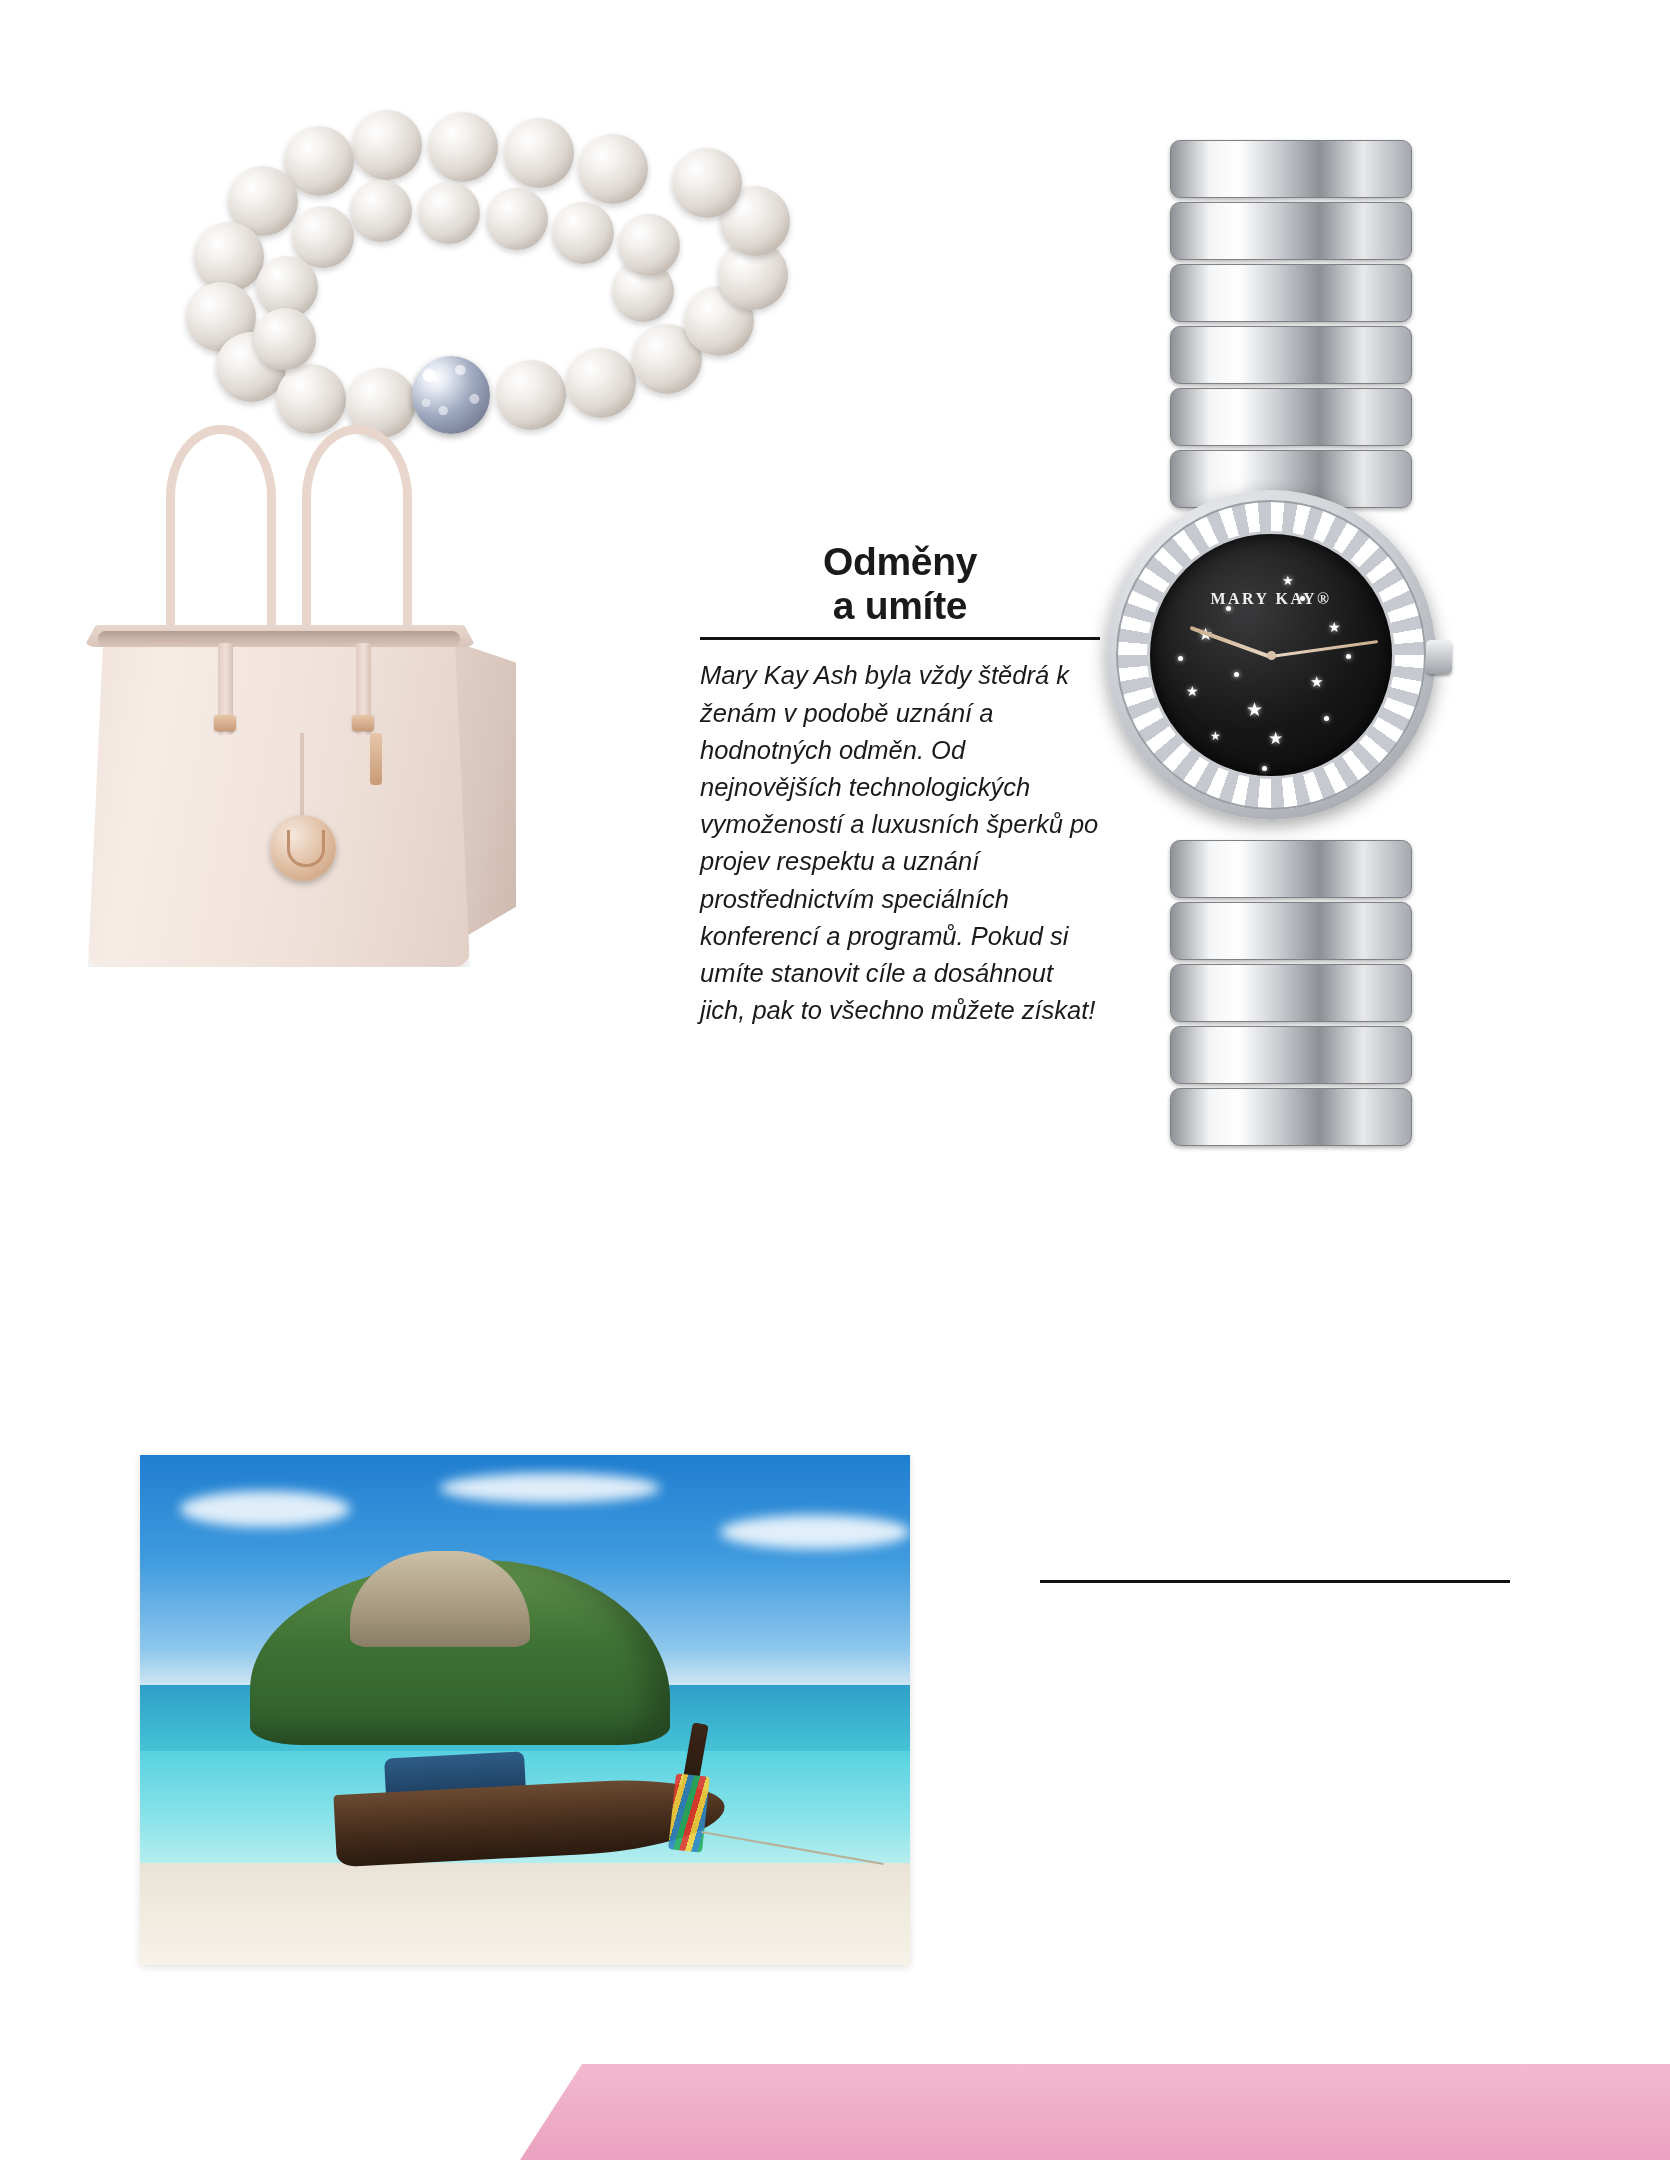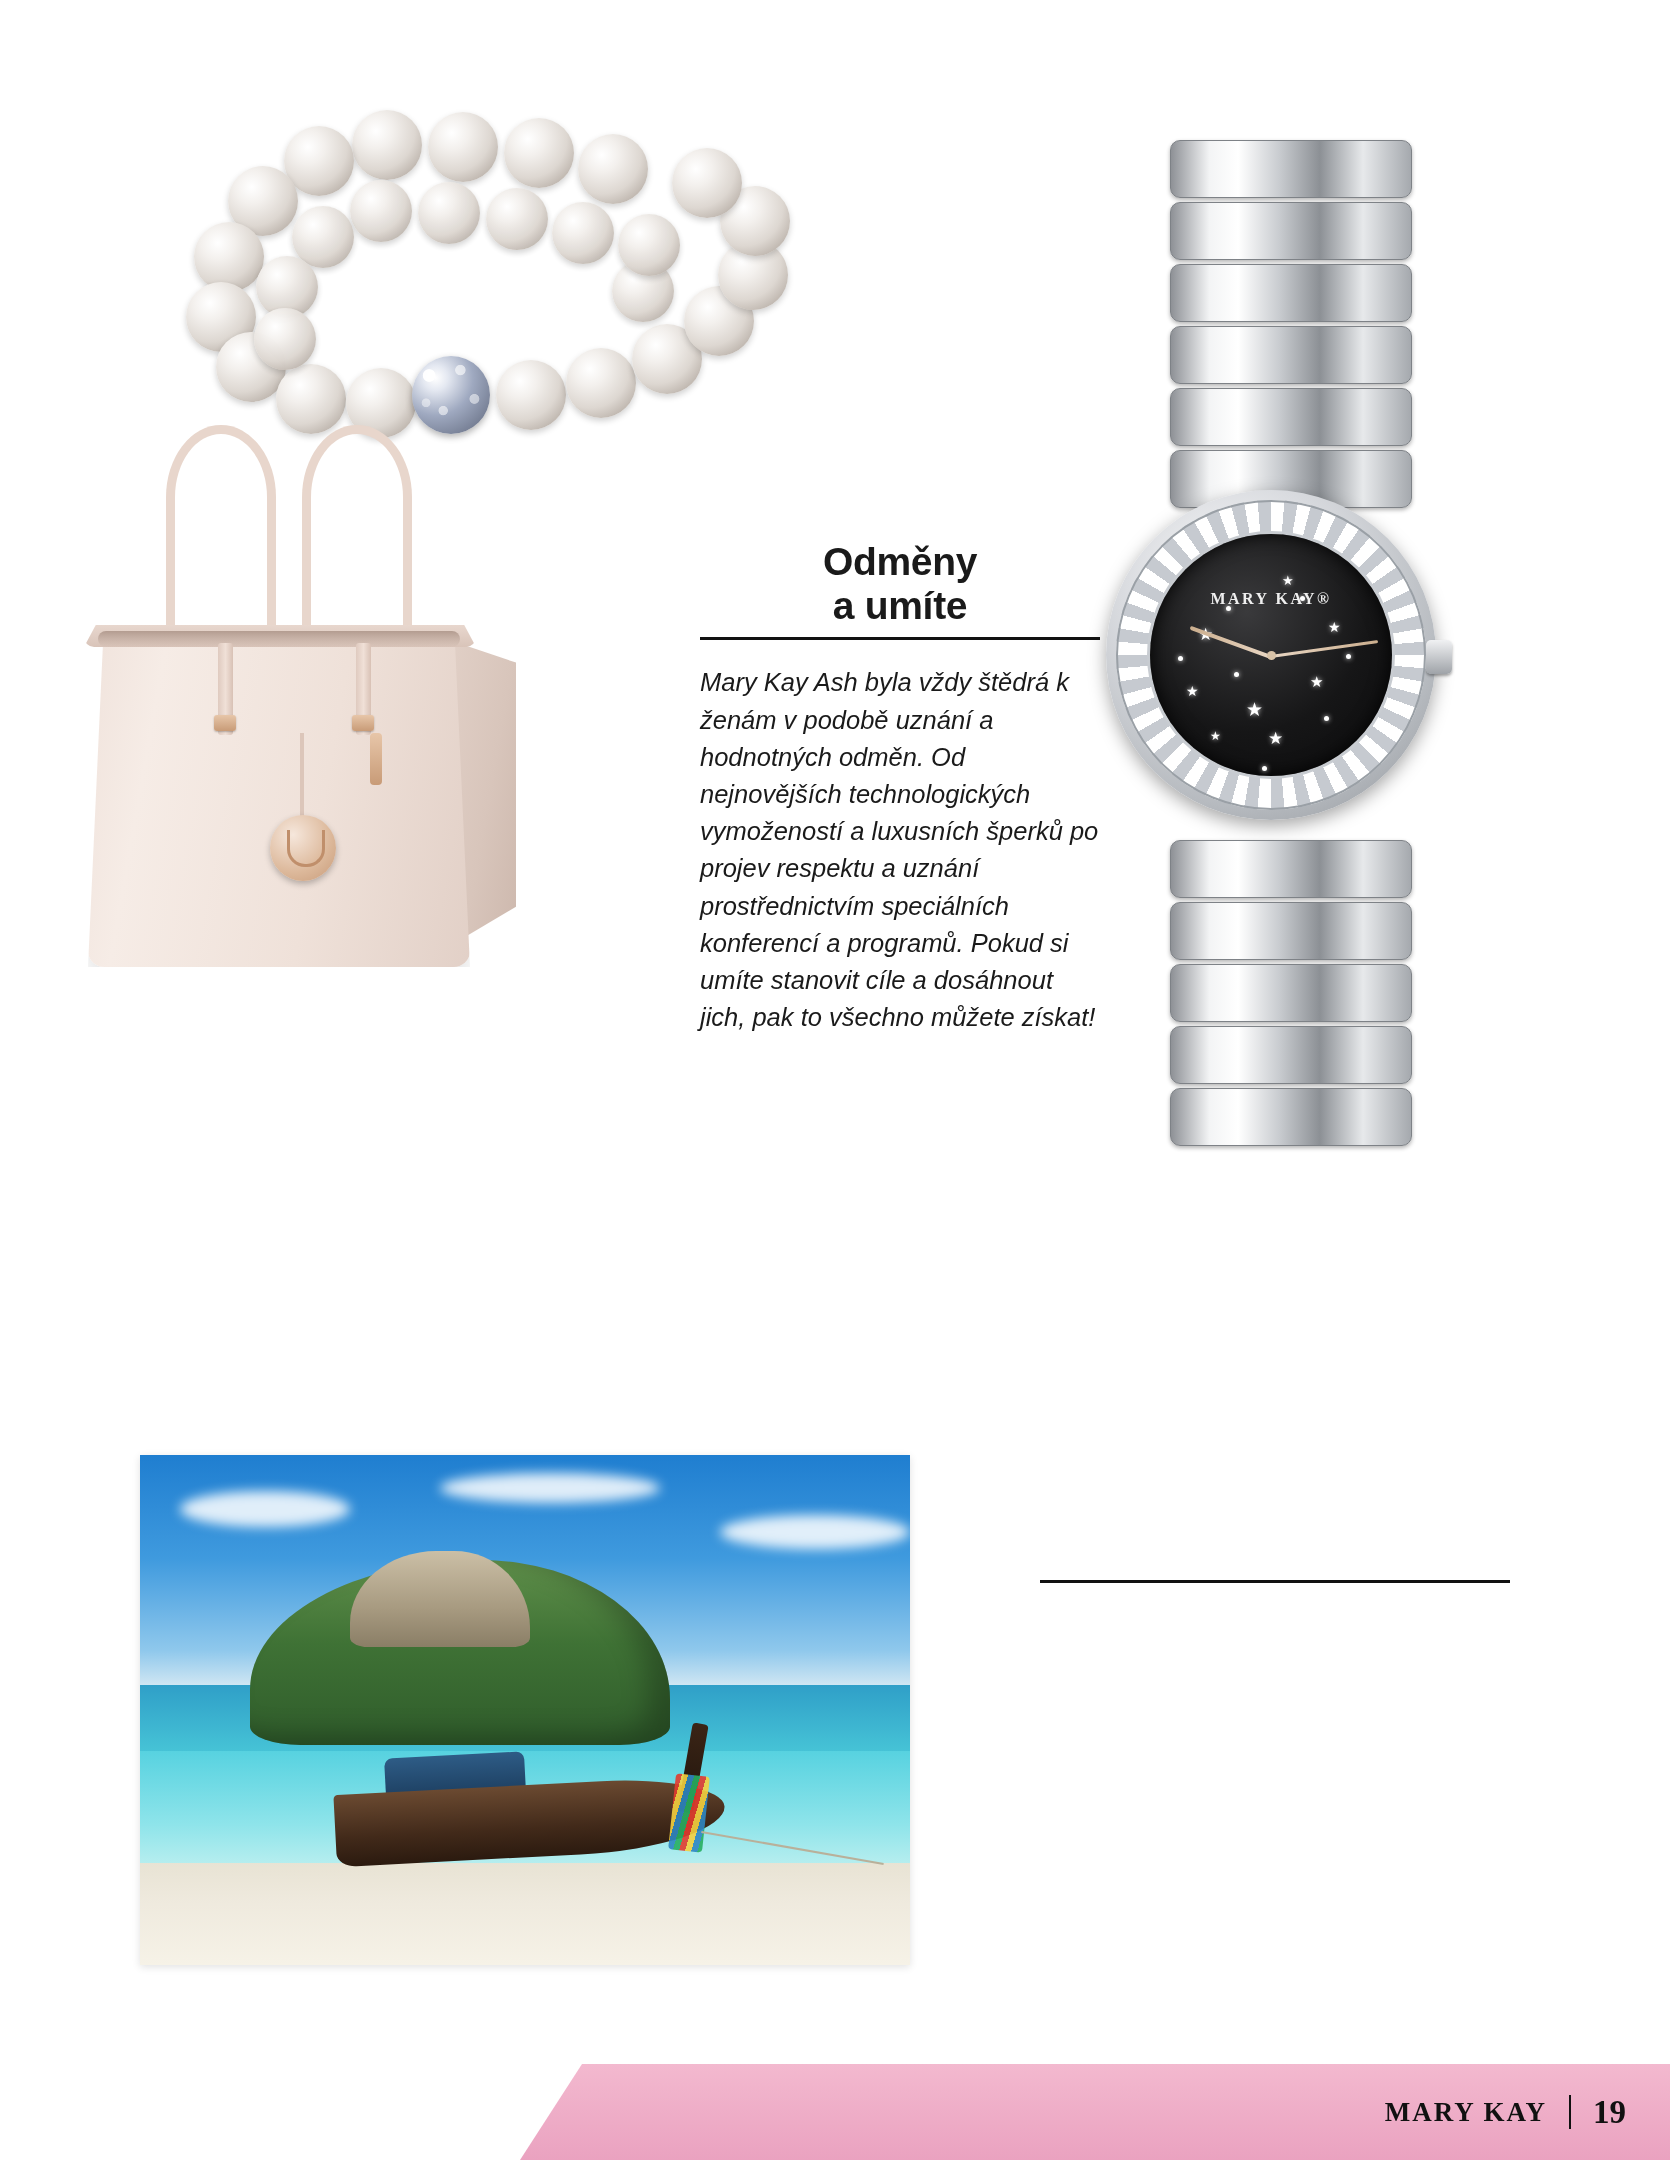--- a/index.html
+++ b/index.html
@@ -384,21 +384,21 @@
   }
   #rewards-section .section-title {
     font-size: 39px;
     line-height: 1.12;
     margin: 0 0 10px 0;
     text-align: center;
   }
   #rewards-section .body-text {
     font-size: 25.5px;
     line-height: 1.46;
-    margin-top: 24px;
+    margin-top: 17px;
   }
 
   #travel-section {
     left: 1040px;
     top: 1580px;
     width: 470px;
   }
   #travel-section .section-title {
     font-size: 39px;
     line-height: 1.1;
@@ -581,18 +581,13 @@
   <div class="ribbons"></div>
   <div class="mooring-line"></div>
 </div>
 
 <div class="section" id="travel-section">
   <div class="rule"></div>
 </div>
 
 <div id="footer">
   <div class="footer-band"></div>
-  <div class="footer-inner">
-    <span class="footer-brand">MARY KAY</span>
-    <span class="footer-divider"></span>
-    <span class="footer-page">19</span>
-  </div>
 </div>
 
 </body></html>

